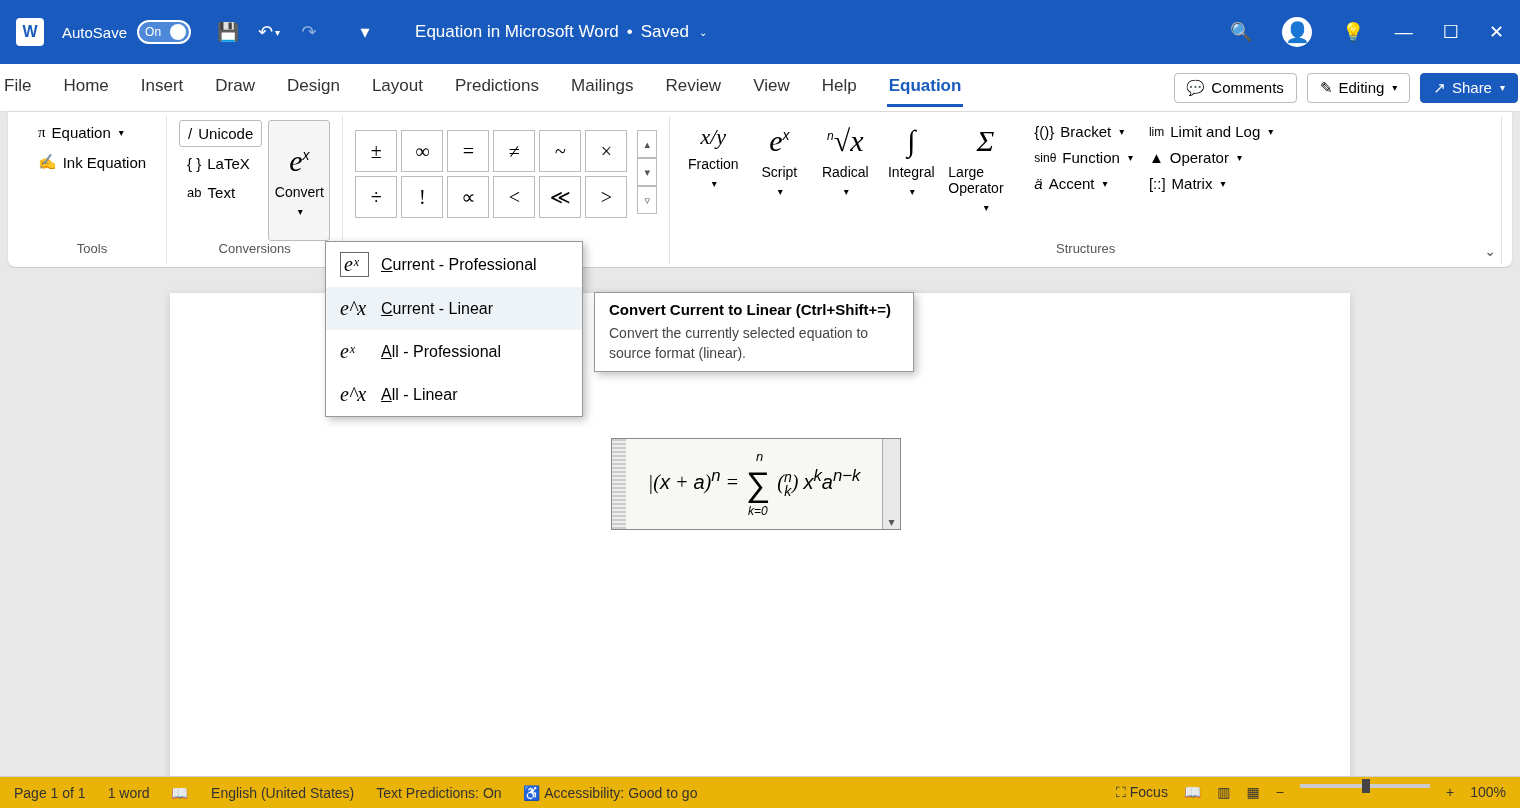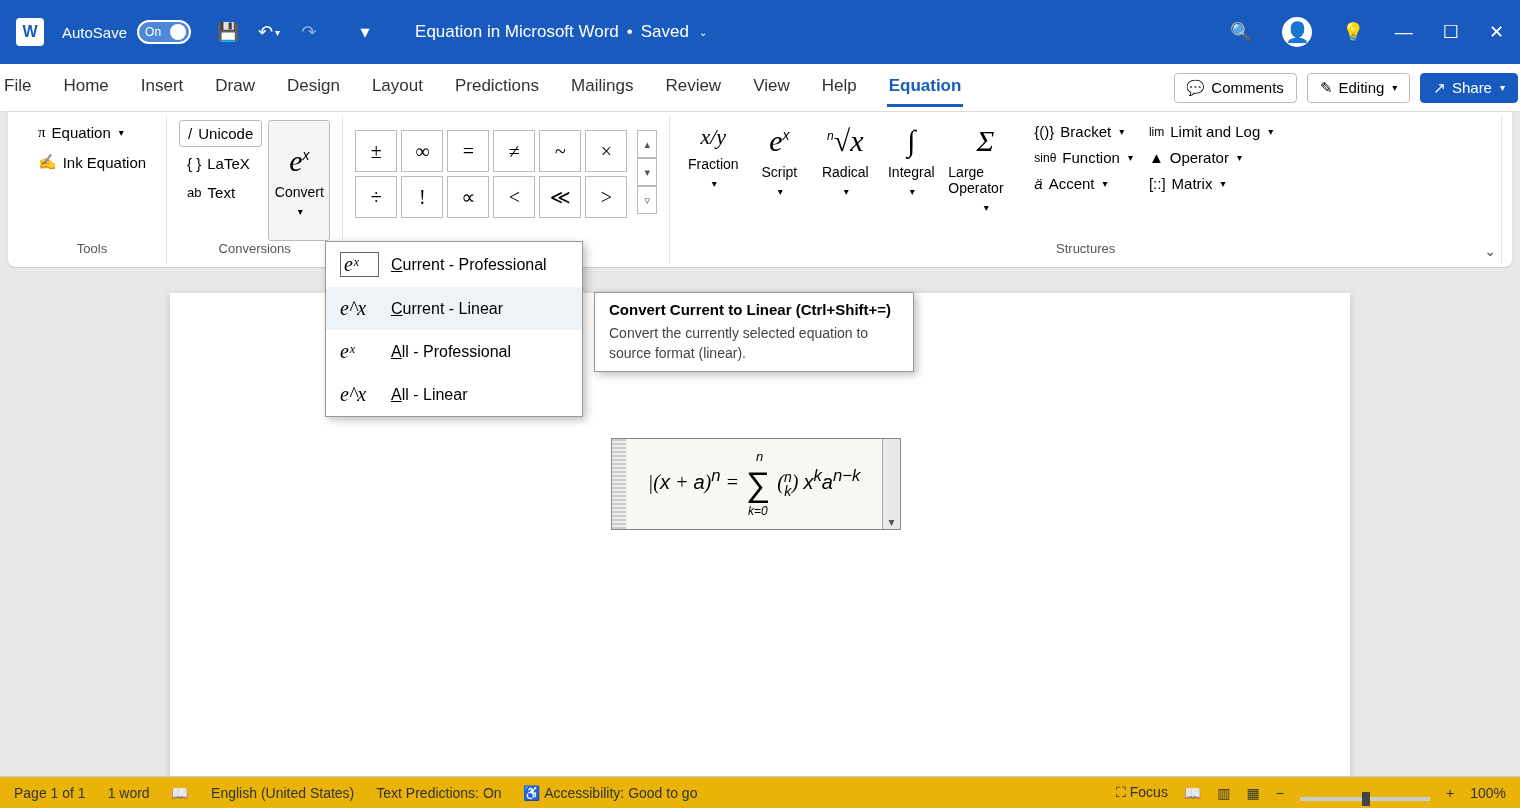--- a/index.html
+++ b/index.html
@@ -51,37 +51,37 @@
 .caret { font-size:10px; margin-left:2px; }
 
 
 .doc-area { position:absolute; top:268px; left:0; right:0; bottom:32px; background:#e8e8e8; display:flex; justify-content:center; }
 .page { width:1180px; height:520px; background:#fff; margin-top:25px; box-shadow:0 2px 8px rgba(0,0,0,0.15); position:relative; }
 
 
 .dropdown { position:absolute; left:325px; top:241px; width:258px; background:#fff; border:1px solid #999; box-shadow:3px 3px 8px rgba(0,0,0,0.25); z-index:50; }
 .dropdown .item { display:flex; align-items:center; gap:12px; padding:10px 14px; font-size:16px; }
 .dropdown .item.hover { background:#eef3f8; }
-.dropdown .item .mi { font-family:"Cambria Math",serif; font-style:italic; font-size:20px; width:39px; }
+.dropdown .item .mi { font-family:"Cambria Math",serif; font-style:italic; font-size:20px; width:29px; }
 .dropdown .item .u { text-decoration:underline; }
 
 
 .tooltip { position:absolute; left:594px; top:292px; width:320px; background:#fff; border:1px solid #999; box-shadow:3px 3px 8px rgba(0,0,0,0.25); padding:8px 14px; z-index:49; }
 .tooltip .tt-title { font-weight:600; font-size:15px; margin-bottom:6px; }
 .tooltip .tt-body { font-size:14px; color:#444; line-height:1.4; }
 
 
 .eqbox { position:absolute; left:441px; top:145px; width:290px; height:92px; border:1px solid #888; background:#f7f7f3; display:flex; align-items:center; }
 .eqbox .handle { width:14px; height:90px; background:repeating-linear-gradient(#ccc,#ccc 2px,#eee 2px,#eee 4px); }
 .eqbox .eq { flex:1; font-family:"Cambria Math",serif; font-style:italic; font-size:20px; text-align:center; padding: 0 2px;}
 .eqbox .dd { width:18px; height:90px; background:#e8e8e8; border-left:1px solid #aaa; display:flex; align-items:flex-end; justify-content:center; font-size:12px; color:#555; }
 
 
 .statusbar { position:absolute; bottom:0; left:0; right:0; height:32px; background:#eab308; border-top:1px solid #ccc; display:flex; align-items:center; padding:0 14px; font-size:14px; color:#333; gap:22px; }
-.statusbar .right { margin-left:auto; display:flex; align-items:flex-end; gap:16px; }
+.statusbar .right { margin-left:auto; display:flex; align-items:flex-start; gap:16px; }
 .slider { width:130px; height:4px; background:#ccc; position:relative; }
 .slider .thumb { position:absolute; left:62px; top:-5px; width:8px; height:14px; background:#444; }
 .collapse-caret { position:absolute; right:16px; bottom:8px; font-size:14px; color:#555; }
 </style>
 </head>
 <body>
 
 <div class="titlebar">
   <div class="app-icon">W</div>
   <div class="autosave">

